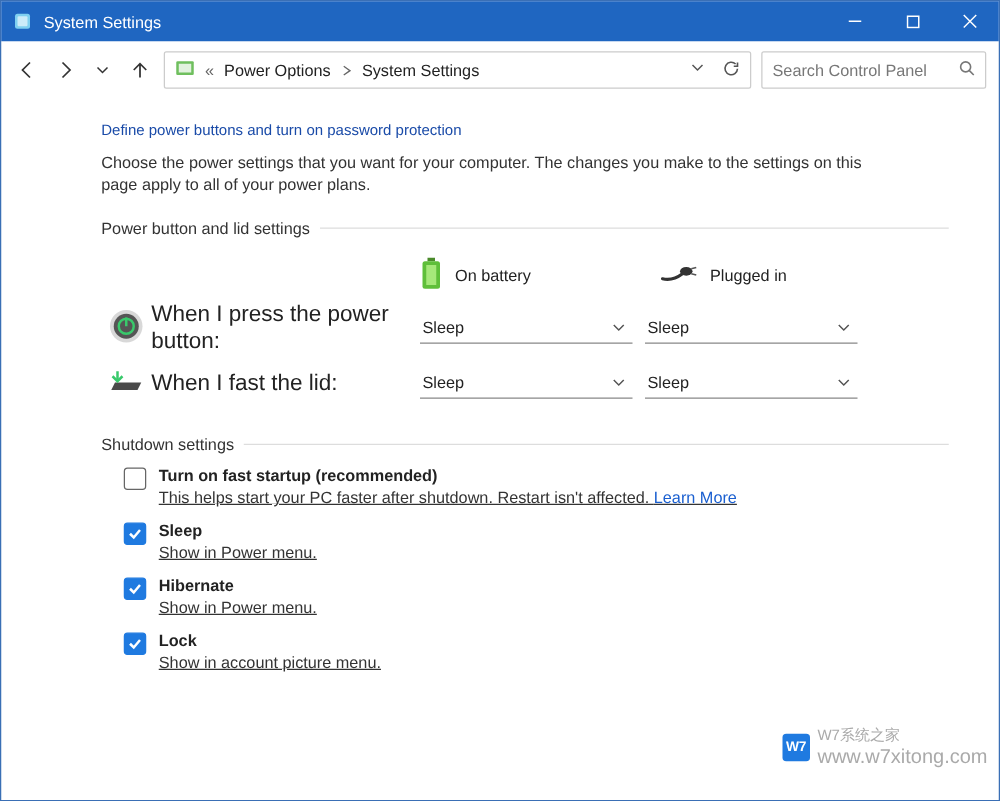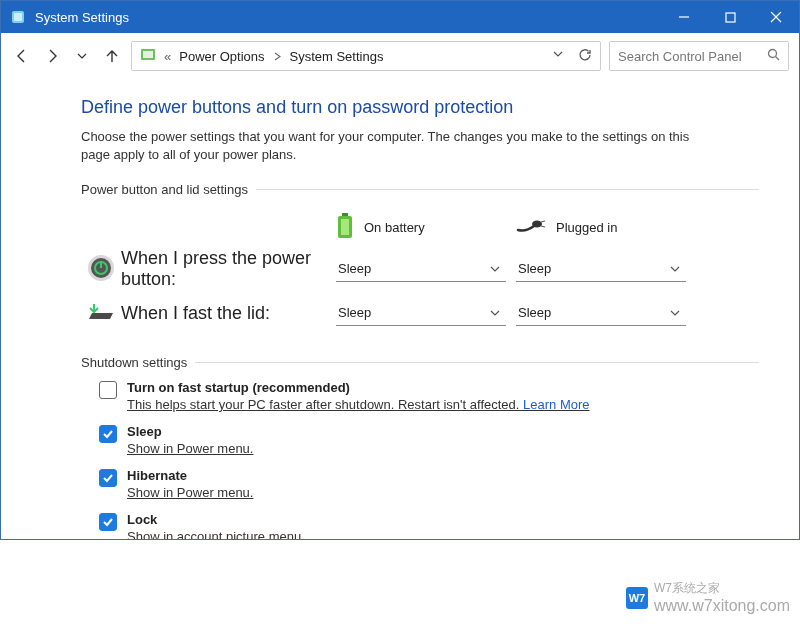--- a/index.html
+++ b/index.html
@@ -7,21 +7,21 @@
     font-family: "Segoe UI", Tahoma, sans-serif;
     font-size: 13px;
     color: #222;
     background: #fff;
     width: 800px;
     height: 641px;
     overflow: hidden;
   }
   .window {
     width: 800px;
-    height: 540px;
+    height: 641px;
     border: 1px solid #3a6fb5;
     display: flex;
     flex-direction: column;
     background: #fff;
   }
   
   .titlebar {
     height: 32px;
     background: #1f66c1;
     color: #fff;
@@ -77,21 +77,21 @@
   .search span.ph { flex:1; white-space:nowrap; overflow:hidden; text-overflow:ellipsis;}
 
   
   .content {
     flex: 1;
     padding: 18px 40px 10px 80px;
     overflow: auto;
   }
   .heading {
     color: #1a4ba8;
-    font-size: 18px;
+    font-size: 12px;
     font-weight: 400;
     margin-bottom: 10px;
   }
   .desc {
     font-size: 13px;
     color: #333;
     margin-bottom: 18px;
     line-height: 1.4;
     max-width: 640px;
   }
@@ -106,21 +106,21 @@
   .group-title .line { flex:1; height:1px; background:#ddd; }
 
   .power-grid {
     margin-top: 10px;
     margin-bottom: 20px;
   }
   .col-heads {
     display: flex;
     align-items: center;
     margin-left: 255px;
-    gap: 0;
+    gap: 12px;
     height: 40px;
   }
   .col-heads .col { width: 180px; display:flex; align-items:center; gap:10px; font-size:13px; }
   .row {
     display: flex;
     align-items: center;
     height: 44px;
   }
   .row .iconwrap { width:40px; display:flex;justify-content:center;}
   .row .label { width:215px; font-size:18px; }

